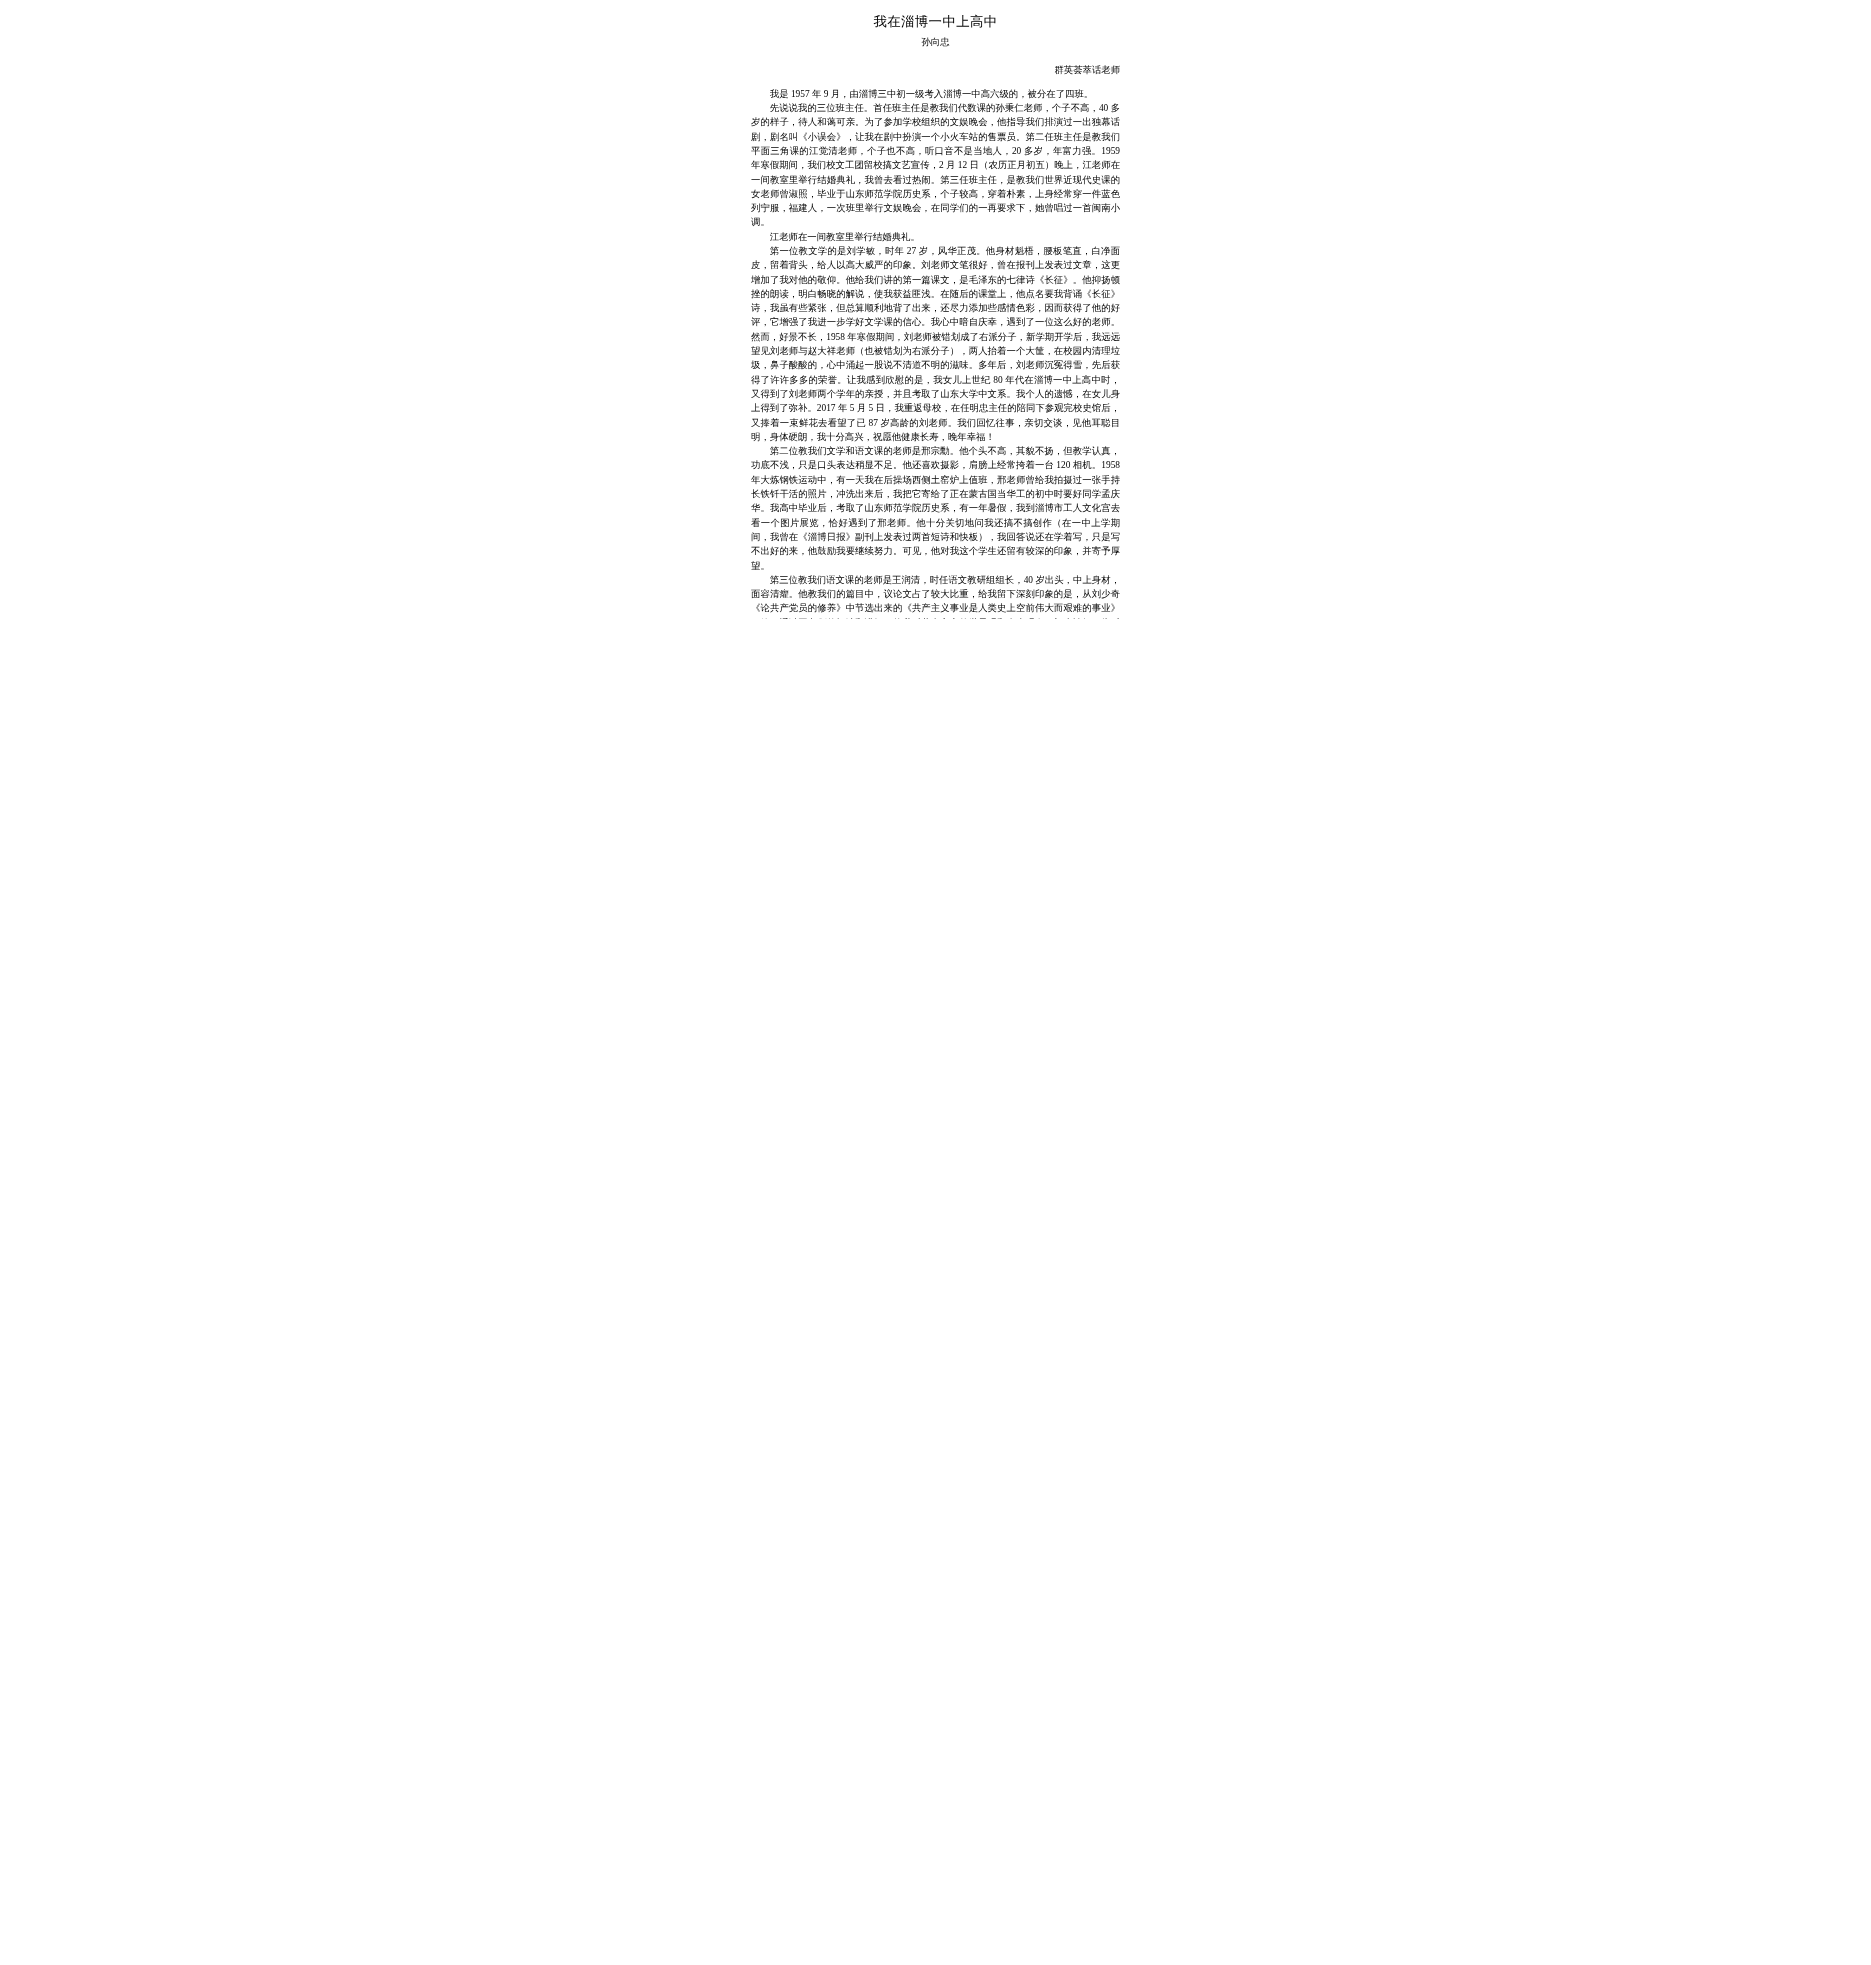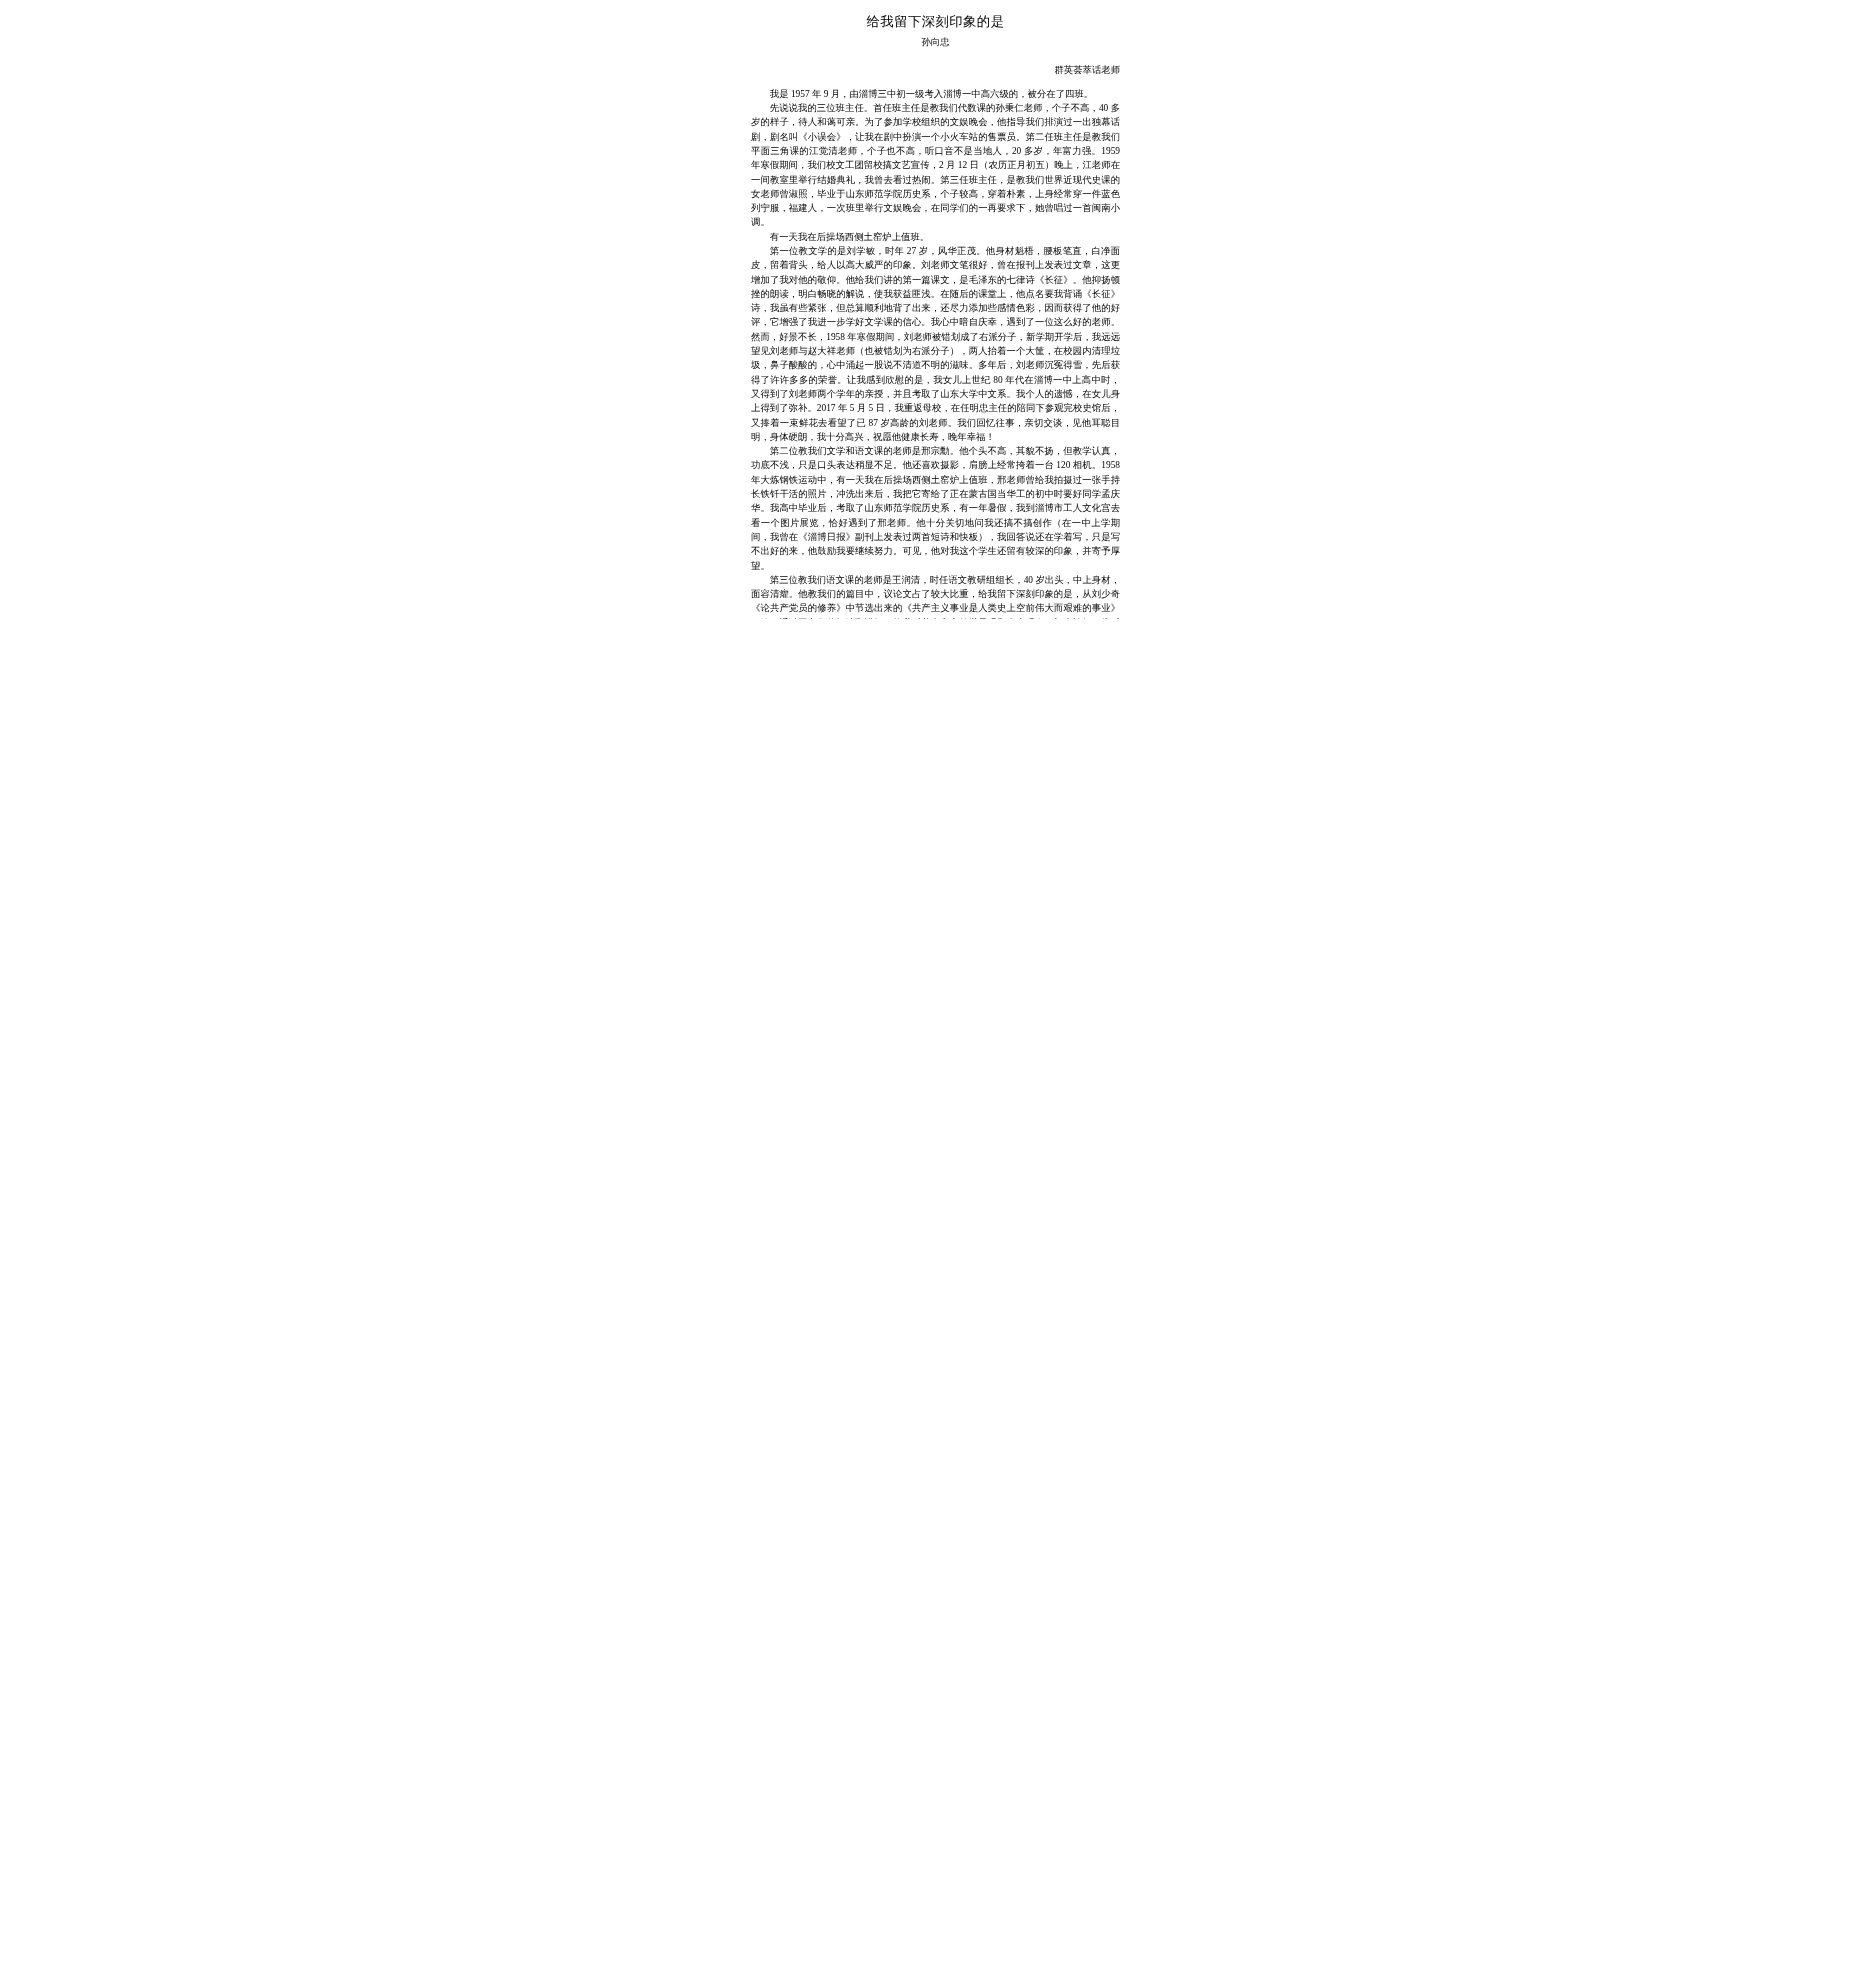--- a/index.html
+++ b/index.html
@@ -48,28 +48,28 @@
     text-align: justify;
     text-justify: inter-ideograph;
     text-indent: 2em;
     word-break: break-all;
   }
 </style>
 </head>
 <body>
 
 <div class="page">
-  <h1 class="doc-title">给我留下深刻印象的是</h1>
+  <h1 class="doc-title">我在淄博一中上高中</h1>
 
   <div class="doc-author">孙向忠</div>
 
   <div class="doc-section-heading">群英荟萃话老师</div>
 
   <div class="doc-body">
     <p>我是 1957 年 9 月，由淄博三中初一级考入淄博一中高六级的，被分在了四班。</p>
     <p>先说说我的三位班主任。首任班主任是教我们代数课的孙秉仁老师，个子不高，40 多岁的样子，待人和蔼可亲。为了参加学校组织的文娱晚会，他指导我们排演过一出独幕话剧，剧名叫《小误会》，让我在剧中扮演一个小火车站的售票员。第二任班主任是教我们平面三角课的江觉清老师，个子也不高，听口音不是当地人，20 多岁，年富力强。1959 年寒假期间，我们校文工团留校搞文艺宣传，2 月 12 日（农历正月初五）晚上，江老师在一间教室里举行结婚典礼，我曾去看过热闹。第三任班主任，是教我们世界近现代史课的女老师曾淑照，毕业于山东师范学院历史系，个子较高，穿着朴素，上身经常穿一件蓝色列宁服，福建人，一次班里举行文娱晚会，在同学们的一再要求下，她曾唱过一首闽南小调。</p>
-    <p>有一天我在后操场西侧土窑炉上值班。</p>
+    <p>江老师在一间教室里举行结婚典礼。</p>
     <p>第一位教文学的是刘学敏，时年 27 岁，风华正茂。他身材魁梧，腰板笔直，白净面皮，留着背头，给人以高大威严的印象。刘老师文笔很好，曾在报刊上发表过文章，这更增加了我对他的敬仰。他给我们讲的第一篇课文，是毛泽东的七律诗《长征》。他抑扬顿挫的朗读，明白畅晓的解说，使我获益匪浅。在随后的课堂上，他点名要我背诵《长征》诗，我虽有些紧张，但总算顺利地背了出来，还尽力添加些感情色彩，因而获得了他的好评，它增强了我进一步学好文学课的信心。我心中暗自庆幸，遇到了一位这么好的老师。然而，好景不长，1958 年寒假期间，刘老师被错划成了右派分子，新学期开学后，我远远望见刘老师与赵大祥老师（也被错划为右派分子），两人抬着一个大筐，在校园内清理垃圾，鼻子酸酸的，心中涌起一股说不清道不明的滋味。多年后，刘老师沉冤得雪，先后获得了许许多多的荣誉。让我感到欣慰的是，我女儿上世纪 80 年代在淄博一中上高中时，又得到了刘老师两个学年的亲授，并且考取了山东大学中文系。我个人的遗憾，在女儿身上得到了弥补。2017 年 5 月 5 日，我重返母校，在任明忠主任的陪同下参观完校史馆后，又捧着一束鲜花去看望了已 87 岁高龄的刘老师。我们回忆往事，亲切交谈，见他耳聪目明，身体硬朗，我十分高兴，祝愿他健康长寿，晚年幸福！</p>
     <p>第二位教我们文学和语文课的老师是邢宗勳。他个头不高，其貌不扬，但教学认真，功底不浅，只是口头表达稍显不足。他还喜欢摄影，肩膀上经常挎着一台 120 相机。1958 年大炼钢铁运动中，有一天我在后操场西侧土窑炉上值班，邢老师曾给我拍摄过一张手持长铁钎干活的照片，冲洗出来后，我把它寄给了正在蒙古国当华工的初中时要好同学孟庆华。我高中毕业后，考取了山东师范学院历史系，有一年暑假，我到淄博市工人文化宫去看一个图片展览，恰好遇到了邢老师。他十分关切地问我还搞不搞创作（在一中上学期间，我曾在《淄博日报》副刊上发表过两首短诗和快板），我回答说还在学着写，只是写不出好的来，他鼓励我要继续努力。可见，他对我这个学生还留有较深的印象，并寄予厚望。</p>
     <p>第三位教我们语文课的老师是王润清，时任语文教研组组长，40 岁出头，中上身材，面容清癯。他教我们的篇目中，议论文占了较大比重，给我留下深刻印象的是，从刘少奇《论共产党员的修养》中节选出来的《共产主义事业是人类史上空前伟大而艰难的事业》一篇。通过王老师的阐述和讲解，使我对共产主义的世界观和人生观有了初步认知，为后来的进一步深化与巩固打下了良好基础，这让我永志不忘。1960 年 4 月 7 日至 10 日，淄博市在工人文化宫举行过一次文教群英大会，我校语文教研组被评选为先进集体。上世纪 80 年代，我在惠民地委党校工作时，与王老师的女儿、女婿恰好住在同一幢宿舍楼里成为对门邻居。在</p>
   </div>
 </div>
 
 
 </body></html>

